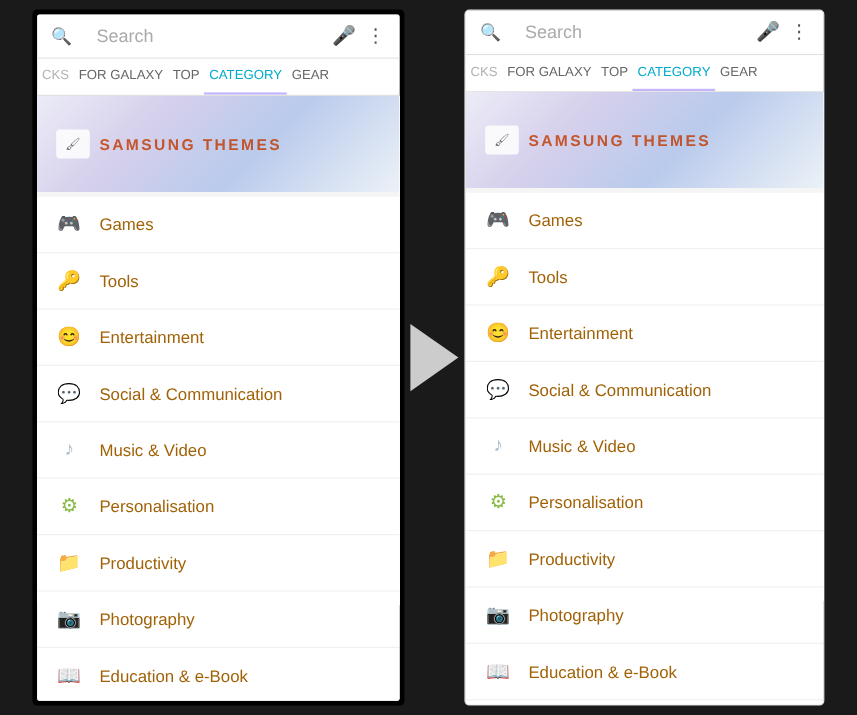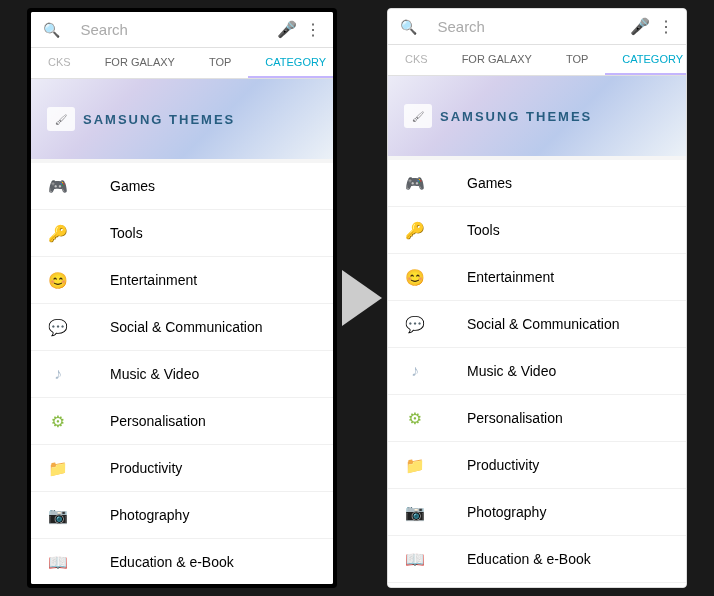--- a/index.html
+++ b/index.html
@@ -72,21 +72,21 @@
 
     .tabs {
       display: flex;
       background: #fff;
       border-bottom: 1px solid #e0e0e0;
       overflow: hidden;
     }
 
     .tab {
       font-size: 11px;
-      padding: 8px 17px;
+      padding: 8px 4px;
       color: #666;
       cursor: pointer;
       white-space: nowrap;
       font-weight: 500;
     }
 
     .tab.active {
       color: #00aacc;
       border-bottom: 2px solid #c4b5fd;
     }
@@ -137,21 +137,21 @@
       justify-content: center;
       font-size: 10px;
       color: #555;
       opacity: 0.85;
     }
 
     .samsung-logo-text {
       font-size: 13px;
       font-weight: 600;
       letter-spacing: 2px;
-      color: #0c4a6e;
+      color: #c2410c;
       opacity: 0.85;
     }
 
     .category-list {
       list-style: none;
       background: #fff;
     }
 
     .category-item {
       display: flex;
@@ -167,23 +167,22 @@
       height: 22px;
       display: flex;
       align-items: center;
       justify-content: center;
       font-size: 16px;
       flex-shrink: 0;
     }
 
     .cat-label {
       font-size: 14px;
-      color: #000000;
+      color: #a16207;
       font-weight: 400;
-      margin-left: 27px;
     }
 
     
     .arrow-container {
       width: 50px;
       display: flex;
       align-items: center;
       justify-content: center;
       flex-shrink: 0;
     }

